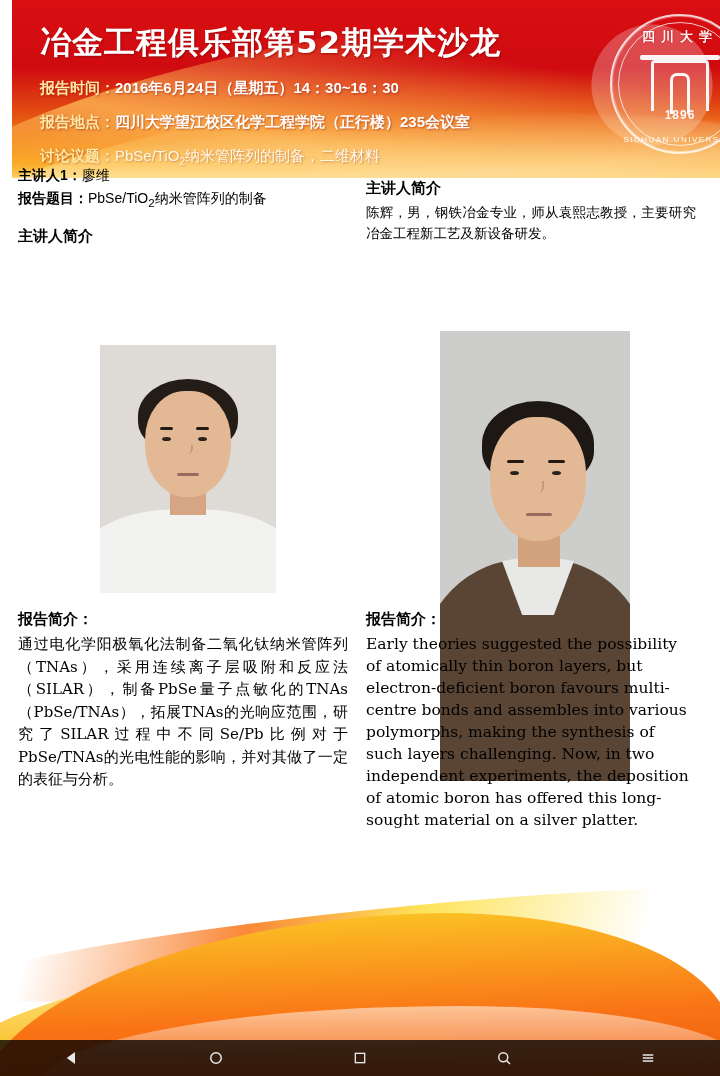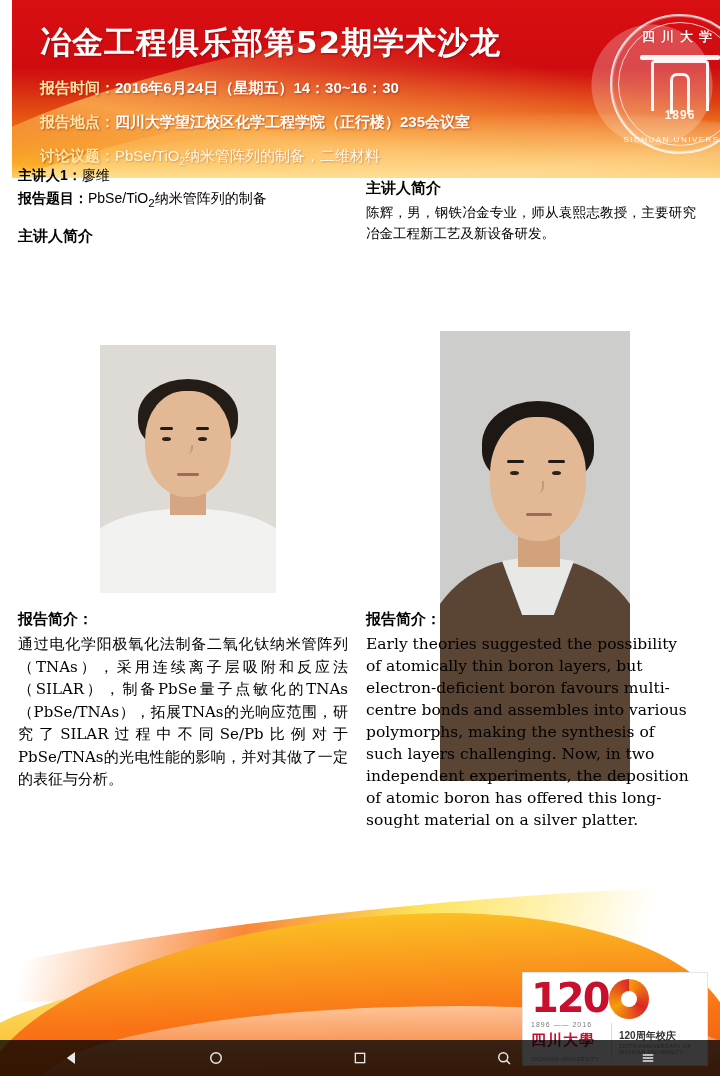--- a/index.html
+++ b/index.html
@@ -328,31 +328,20 @@
   </div>
 
   <div class="bottom">
     <div class="wave w5"></div>
     <div class="wave w3"></div>
     <div class="wave w2"></div>
     <div class="wave w1"></div>
     <div class="wave w4"></div>
 
 
-    <div class="anniv">
-      <div class="top"></div>
-      <div class="num">120</div>
-      <div class="swirl"></div>
-      <div class="yrs">1896 —— 2016</div>
-      <div class="sep"></div>
-      <div class="scu">四川大學</div>
-      <div class="scu-en">SICHUAN UNIVERSITY</div>
-      <div class="r1">120周年校庆</div>
-      <div class="r2">120TH ANNIVERSARY OF SICHUAN UNIVERSITY</div>
-    </div>
   </div>
 
   <div class="navbar">
     <div class="nb">
       <svg width="18" height="18" viewBox="0 0 24 24" aria-hidden="true">
           <polygon points="16,4 16,20 5,12" fill="#e8e8e8"></polygon>
         </svg>
     </div>
     <div class="nb">
       <svg width="18" height="18" viewBox="0 0 24 24" aria-hidden="true">

